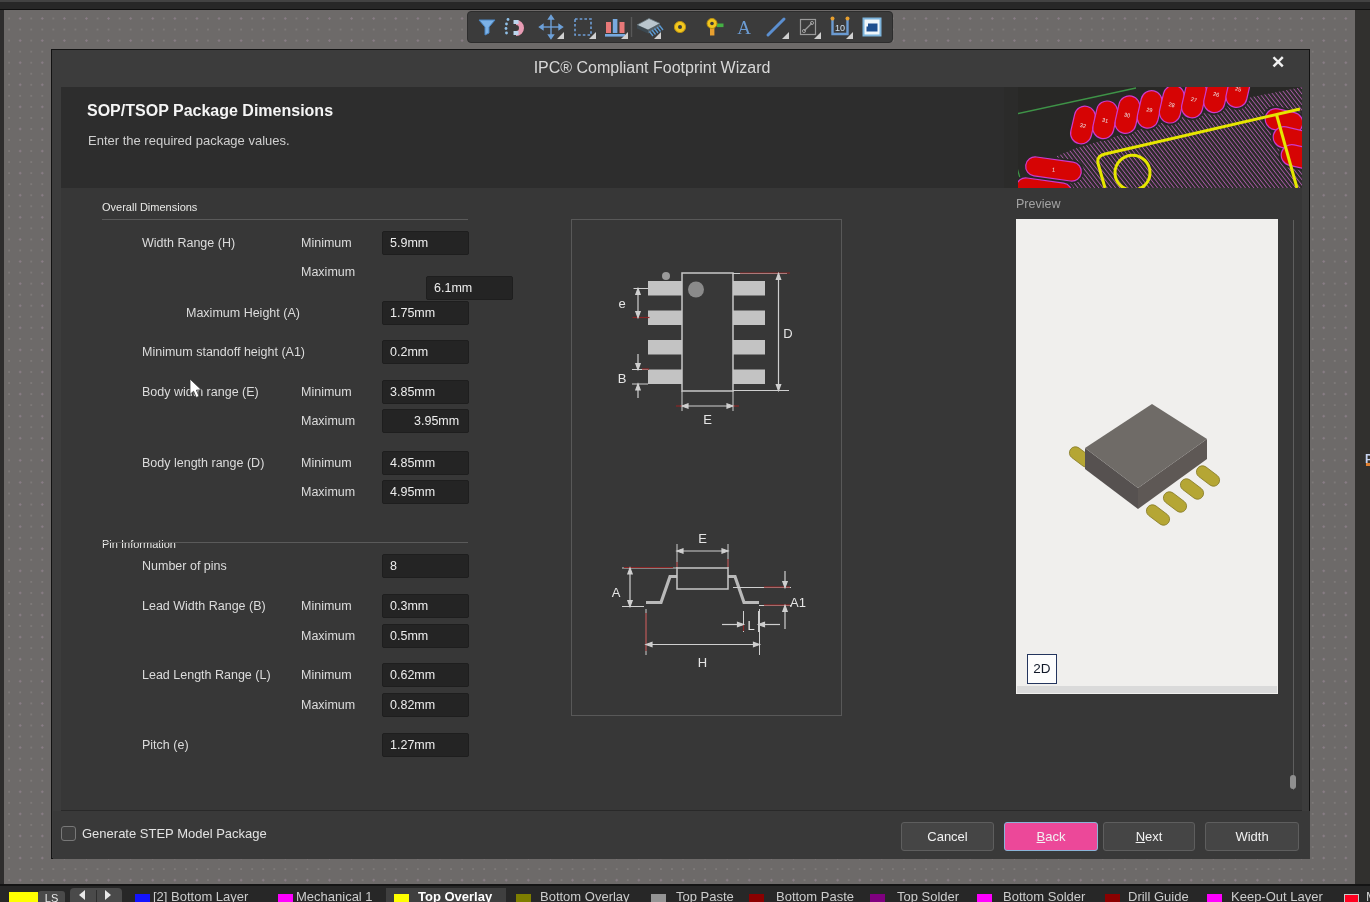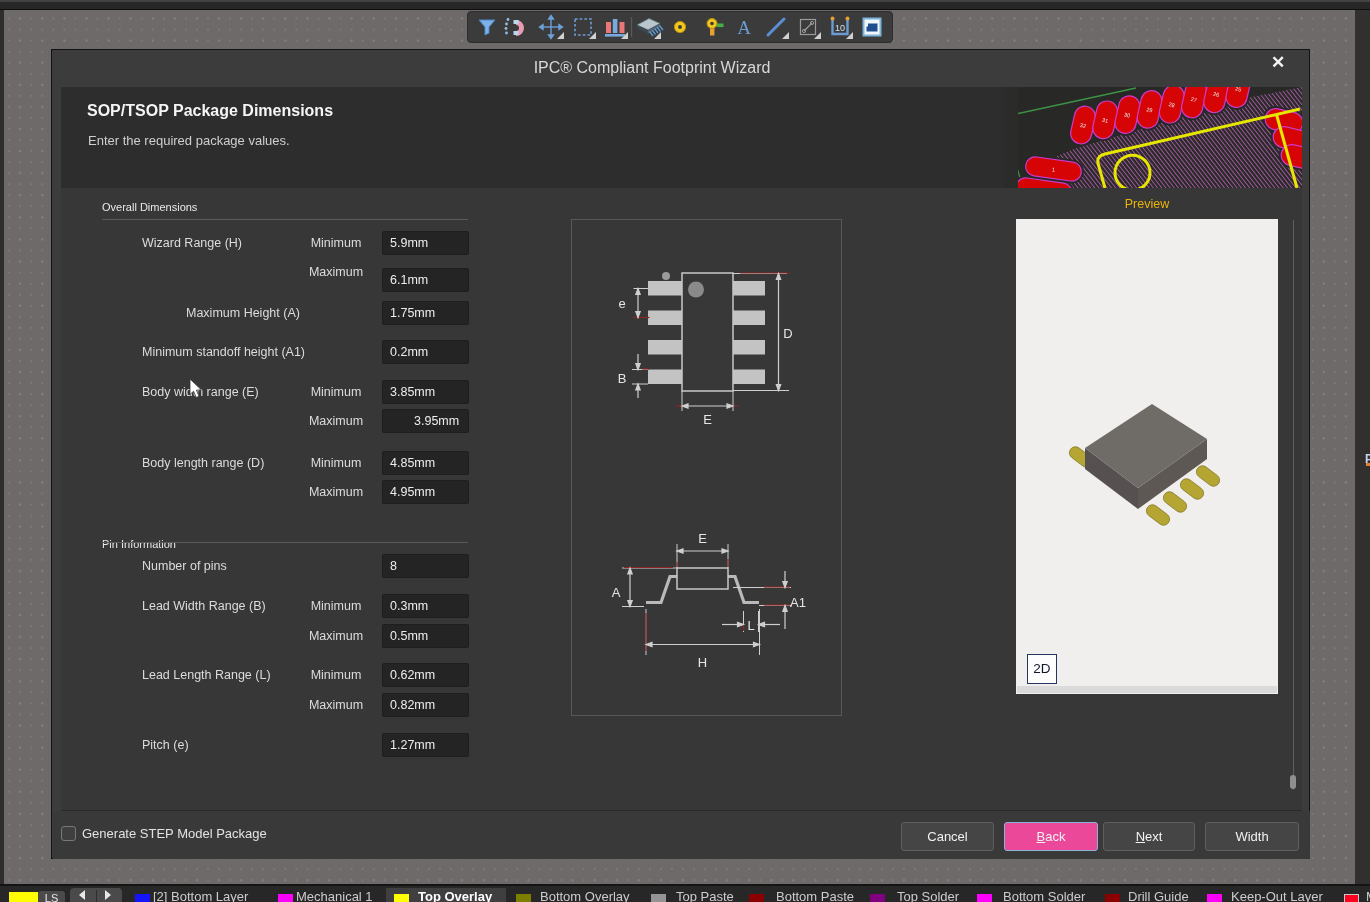--- a/index.html
+++ b/index.html
@@ -25,26 +25,26 @@
   #dlgtitle { left:0; right:57px; top:9px; text-align:center; font-size:16px; color:#d8d8d8; }
   #dlgclose { left:1215px; top:2px; width:22px; height:22px; color:#f2f2f2; font-size:17px;
     font-weight:bold; text-align:center; line-height:22px; }
   #hdr { left:9px; top:37px; width:1241px; height:101px; background:#2d2d2d; }
   #hdr h1 { position:absolute; left:26px; top:15px; font-size:16px; color:#f5f5f5; }
   #hdr p { position:absolute; left:27px; top:46px; font-size:13px; color:#cfcfcf; }
   #content { left:9px; top:138px; width:1241px; height:622px; background:#373737; }
   .grp { position:absolute; font-size:11px; color:#e9e9e7; }
   .grpline { position:absolute; height:1px; background:#5a5a5a; width:366px; left:41px; }
   .lbl { position:absolute; left:81px; font-size:12.5px; color:#dcdcdc; height:24px; line-height:24px; }
-  .mm  { position:absolute; left:240px; width:70px; text-align:center; font-size:12.5px;
+  .mm  { position:absolute; left:240px; width:70px; text-align:left; font-size:12.5px;
          color:#dcdcdc; height:24px; line-height:24px; }
   .inp { position:absolute; left:321px; width:87px; height:24px; background:#242424; border:1px solid #1e1e1e;
          border-radius:2px; color:#ededed; font-size:12.5px; line-height:22px; padding-left:7px; }
   #diagpanel { left:510px; top:31px; width:271px; height:497px; border:1px solid #585858; }
-  #pvlabel { left:955px; top:9px; width:262px; text-align:center; font-size:12.5px; color:#eab308; }
+  #pvlabel { left:955px; top:9px; width:262px; font-size:12.5px; color:#a3a3a3; }
   #pvpanel { left:955px; top:31px; width:262px; height:475px; background:#f0efed; }
   #pvstrip { left:1px; top:467px; width:260px; height:7px; background:#dadada; position:absolute; }
   #btn2d { position:absolute; left:11px; top:435px; width:30px; height:30px; background:#fdfdfd;
     border:1px solid #24355e; color:#101828; font-size:13.5px; text-align:center; line-height:28px; }
   #vline { left:1232px; top:32px; width:1px; height:570px; background:#5e5e5e; position:absolute; }
   #vthumb { left:1229px; top:587px; width:6px; height:14px; background:#8f8f8f; border-radius:3px; position:absolute; }
   #sep { left:9px; top:760px; width:1241px; height:1px; background:#292929; }
   #cbx { left:9px; top:776px; width:15px; height:15px; background:#3f3f3f;
     border:1px solid #787878; border-radius:3px; }
   #cbxlbl { left:30px; top:776px; font-size:13px; color:#e2e2e2; }
@@ -291,25 +291,25 @@
           <path d="M290.5,27.5 L311,101" fill="none" stroke="#e6e600" stroke-width="3"></path>
           <circle cx="146.5" cy="85.7" r="17.5" fill="none" stroke="#e6e600" stroke-width="3"></circle>
           <rect x="0" y="0" width="18" height="101" fill="#2d2d2d"></rect>
           <rect x="18" y="0" width="14" height="101" fill="#2b2b2a"></rect>
         </g>
       </svg>
   </div>
   <div class="abs" id="content">
     <div class="grp" style="left:41px;top:13px;">Overall Dimensions</div>
     <div class="grpline" style="top:31px;"></div>
-    <div class="lbl" style="top:43px;">Wizard Range (H)</div>
+    <div class="lbl" style="top:43px;">Width Range (H)</div>
     <div class="mm" style="top:43px;">Minimum</div>
     <div class="mm" style="top:72px;">Maximum</div>
     <div class="inp" style="top:43px;">5.9mm</div>
-    <div class="inp" style="top:80px;">6.1mm</div>
+    <div class="inp" style="top:88px;margin-left:44px;">6.1mm</div>
     <div class="lbl" style="top:113px;margin-left:44px;">Maximum Height (A)</div>
     <div class="inp" style="top:113px;">1.75mm</div>
     <div class="lbl" style="top:152px;">Minimum standoff height (A1)</div>
     <div class="inp" style="top:152px;">0.2mm</div>
     <div class="lbl" style="top:192px;">Body width range (E)</div>
     <div class="mm" style="top:192px;">Minimum</div>
     <div class="mm" style="top:221px;">Maximum</div>
     <div class="inp" style="top:192px;">3.85mm</div>
     <div class="inp" style="top:221px;padding-left:31px;">3.95mm</div>
     <div class="lbl" style="top:263px;">Body length range (D)</div>

